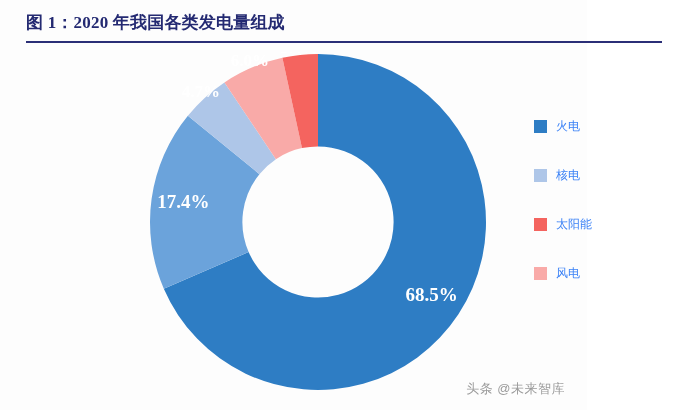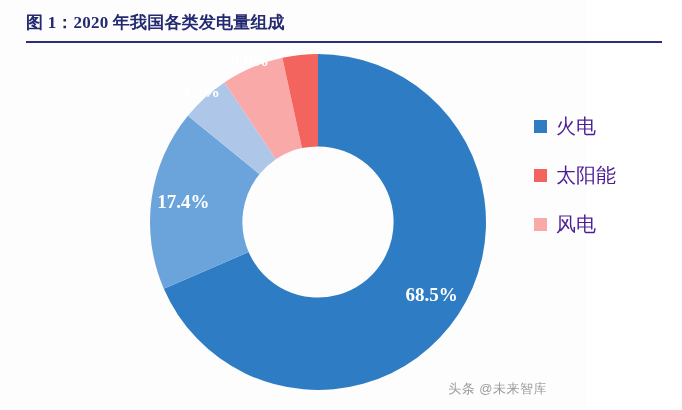--- a/index.html
+++ b/index.html
@@ -87,29 +87,29 @@
     margin-bottom: 25px;
   }
   .legend-swatch {
     width: 13px;
     height: 13px;
     flex: 0 0 13px;
     margin-right: 9px;
   }
   .legend-label {
     font-family: Liberation Serif, serif;
-    font-size: 20px;
-    color: #4c1d95;
+    font-size: 12px;
+    color: #3b82f6;
     white-space: nowrap;
   }
 
   
   #watermark {
     position: absolute;
-    right: 40px;
+    right: 22px;
     bottom: 12px;
     font-family: "Liberation Sans", "DejaVu Sans", sans-serif;
     font-size: 13px;
     color: #9b9b9b;
     letter-spacing: 0.5px;
     white-space: nowrap;
   }
 </style>
 </head>
 <body>
@@ -139,20 +139,24 @@
         </g>
     </svg>
   </div>
 
   <div id="legend">
       <div class="legend-item">
         <span class="legend-swatch" style="background: rgb(46, 125, 196);"></span>
         <span class="legend-label">火电</span>
       </div>
       <div class="legend-item">
+        <span class="legend-swatch" style="background: rgb(174, 198, 232);"></span>
+        <span class="legend-label">核电</span>
+      </div>
+      <div class="legend-item">
         <span class="legend-swatch" style="background: rgb(244, 100, 95);"></span>
         <span class="legend-label">太阳能</span>
       </div>
       <div class="legend-item">
         <span class="legend-swatch" style="background: rgb(249, 170, 168);"></span>
         <span class="legend-label">风电</span>
       </div>
     </div>
 
   <div id="watermark">头条 @未来智库</div>

